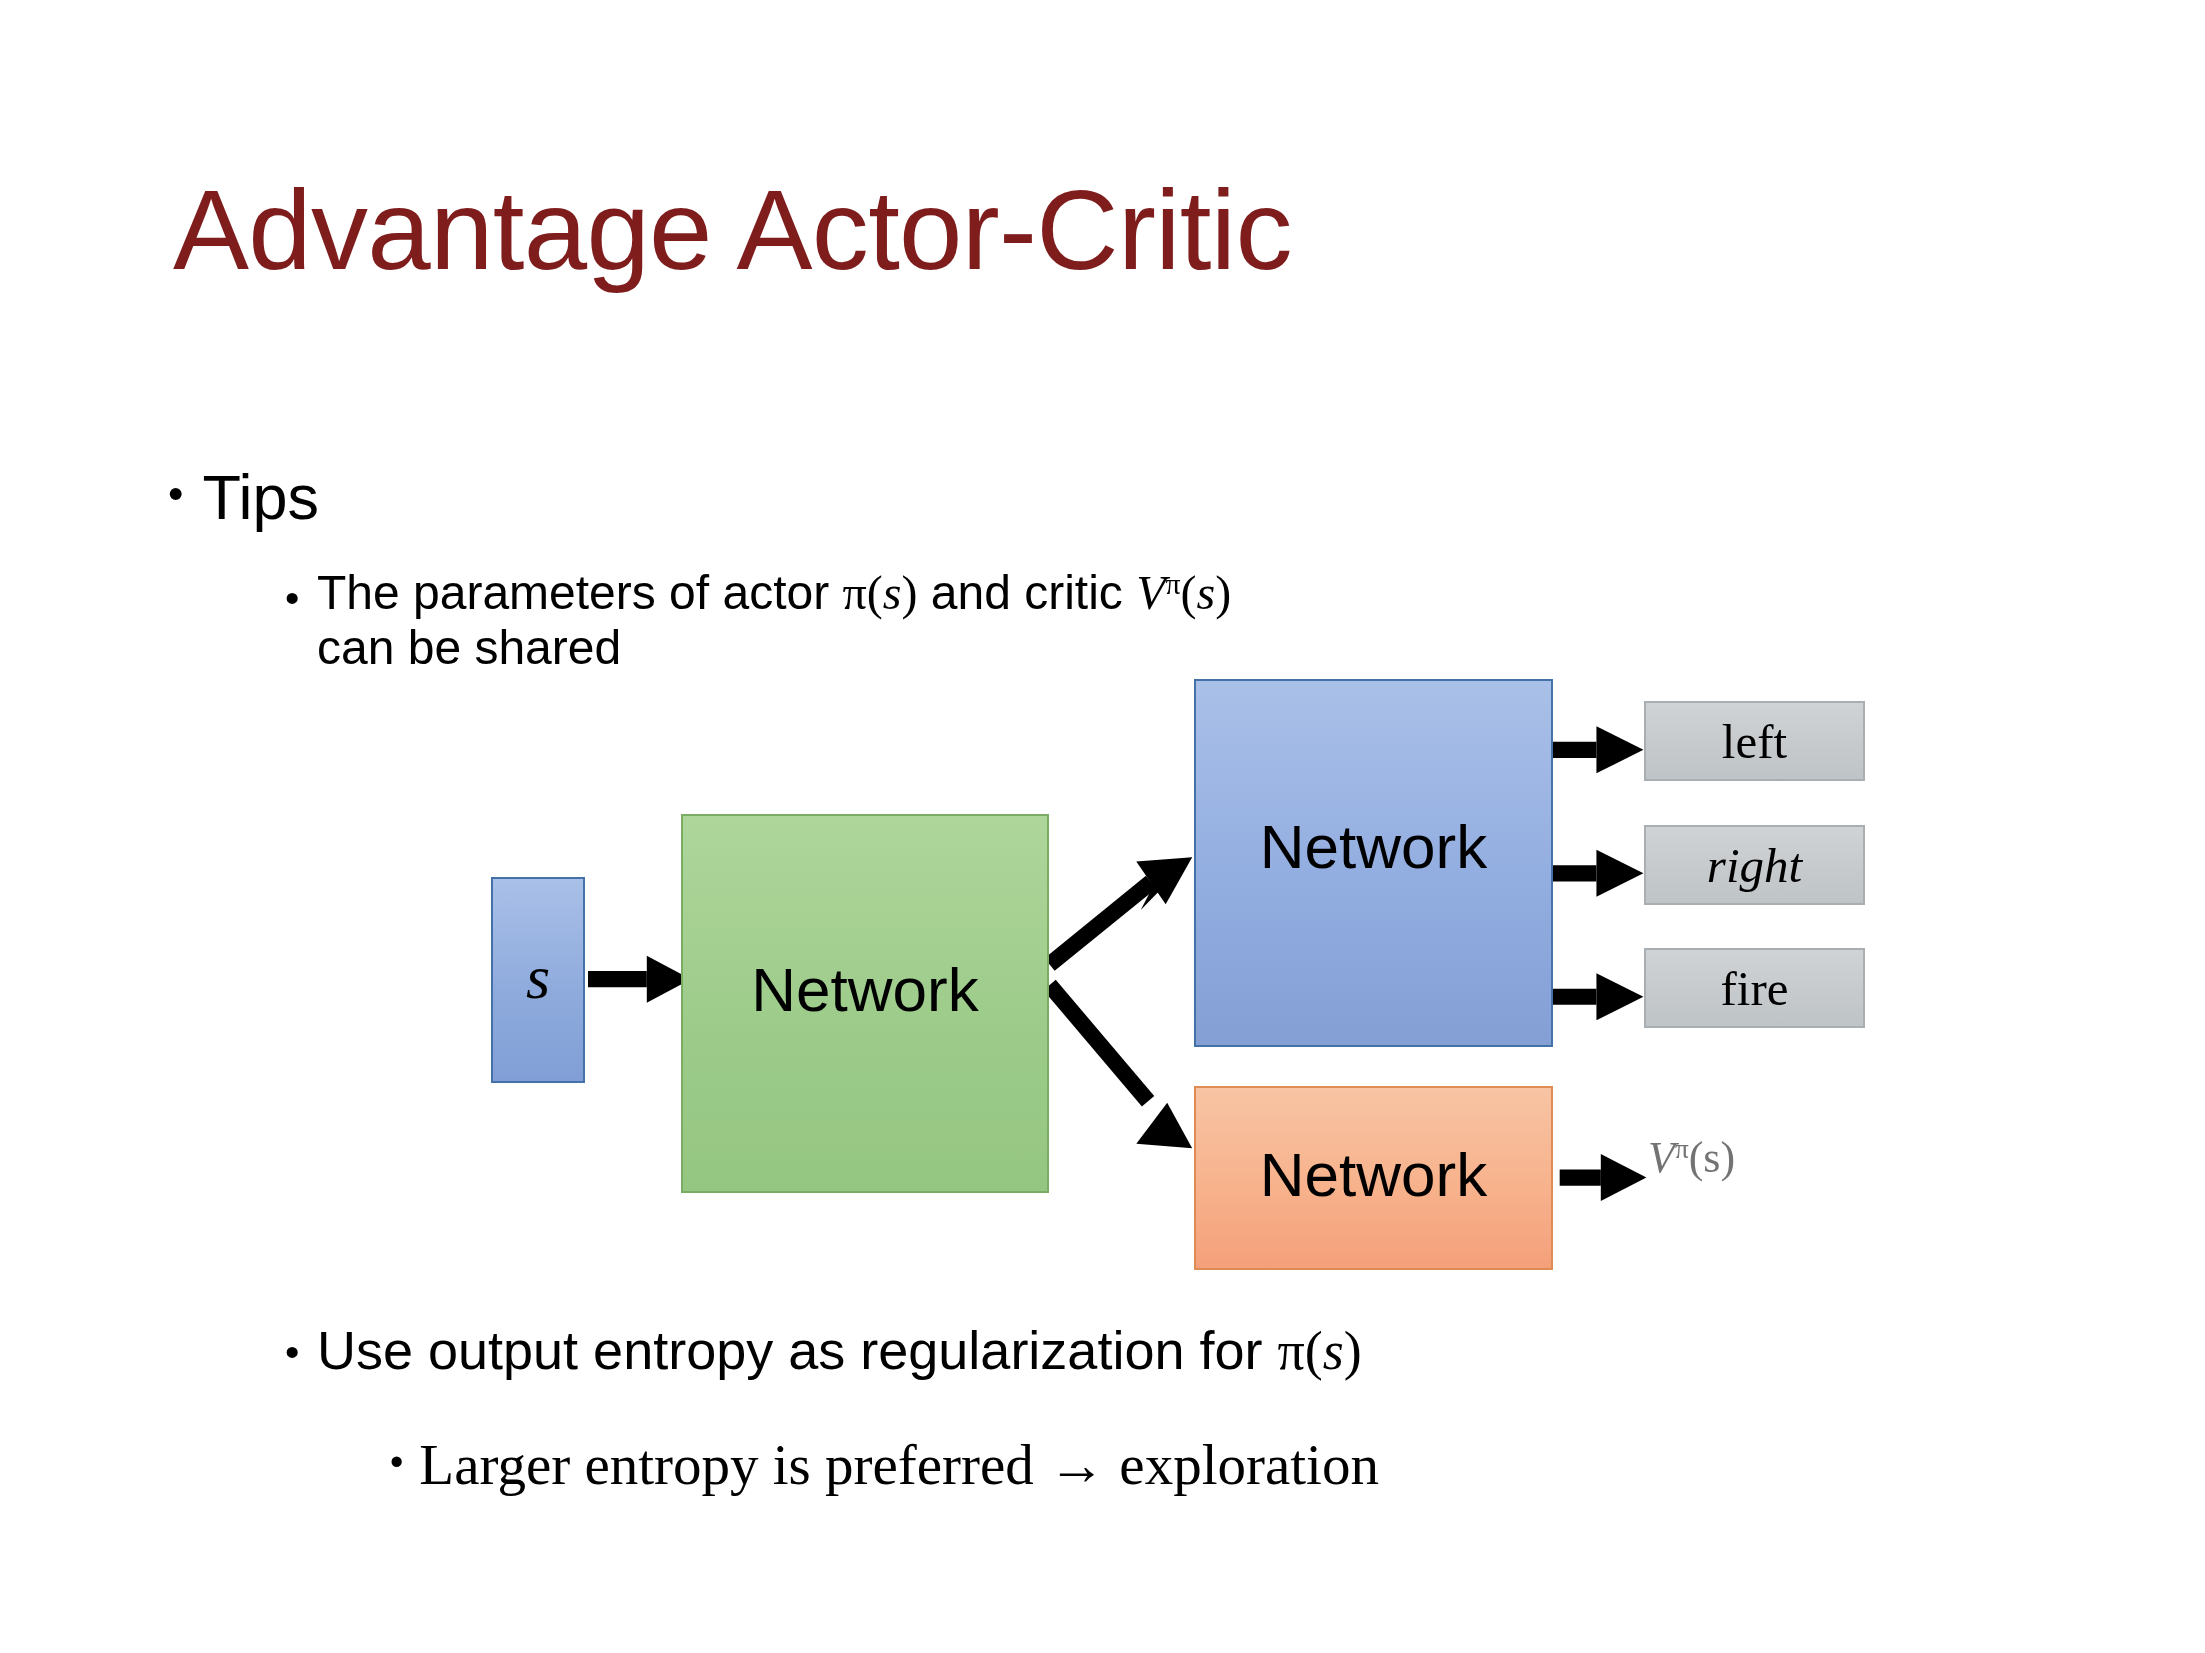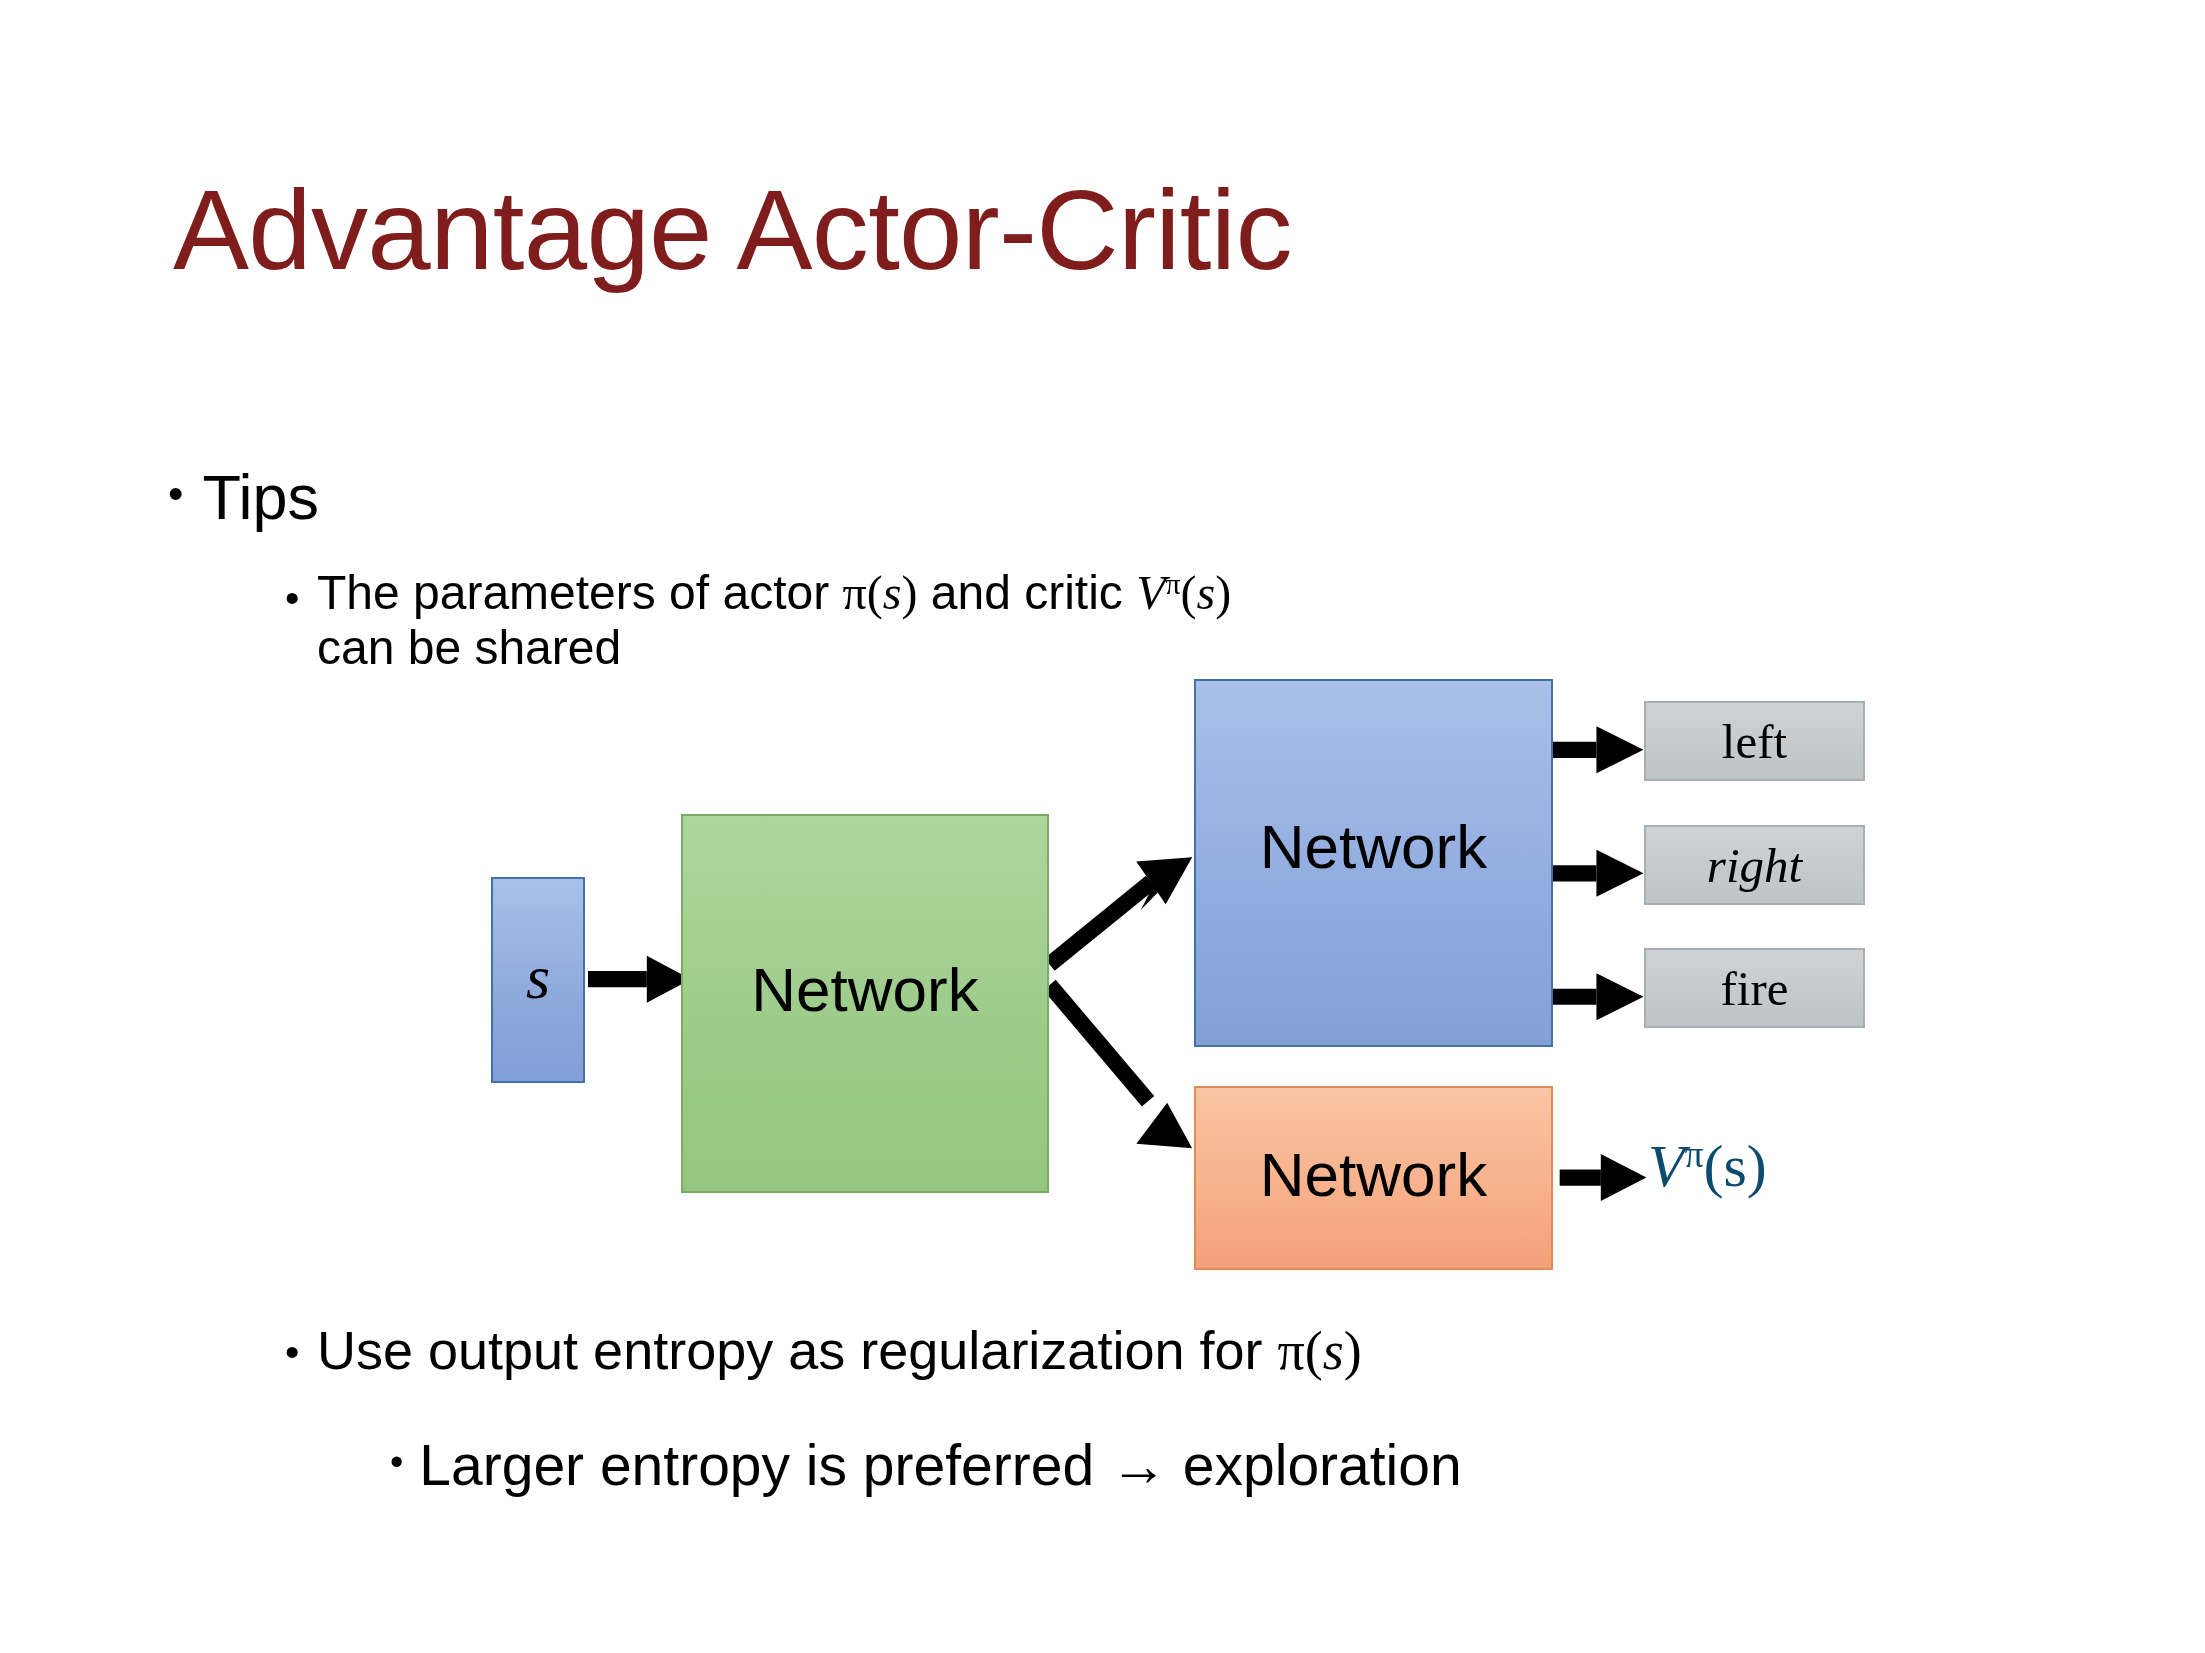--- a/index.html
+++ b/index.html
@@ -62,21 +62,21 @@
   .lvl2a .bullet-text { font-size: 48px; }
 
   
   .lvl2b { left: 285px; top: 1320px; width: 1838px; }
   .lvl2b .bullet-mark { font-size: 41px; padding-right: 17.6px; position: relative; top: 11.8px; }
   .lvl2b .bullet-text { font-size: 54px; white-space: nowrap; }
 
   
   .lvl3 { left: 390px; top: 1433px; width: 1750px; }
   .lvl3 .bullet-mark { font-size: 38px; padding-right: 16px; position: relative; top: 10.3px; }
-  .lvl3 .bullet-text { font-size: 57px; white-space: nowrap; }
+  .lvl3 .bullet-text { font-size: 57px; white-space: nowrap; font-family: Liberation Serif, serif; }
 
   
   .math {
     font-family: "Liberation Serif", serif;
     font-style: italic;
     font-size: 1.0em;
   }
   .math .up { font-style: normal; }
   .math .sup {
     font-style: normal;
@@ -175,23 +175,23 @@
   #action-left  { top: 701px; }
   #action-right { top: 825px; font-style: italic; }
   #action-fire  { top: 948px; }
 
   
   #critic-output {
     position: absolute;
     left: 1648px;
     top: 1132px;
     font-family: "Liberation Serif", serif;
-    font-size: 60px;
+    font-size: 44px;
     white-space: nowrap;
-    color: #0c4a6e;
+    color: #737373;
   }
 </style>
 </head>
 <body>
 
 <div id="slide">
 
   <div class="slide-title">Advantage Actor-Critic</div>
 
   <div class="bullet-row lvl1">

